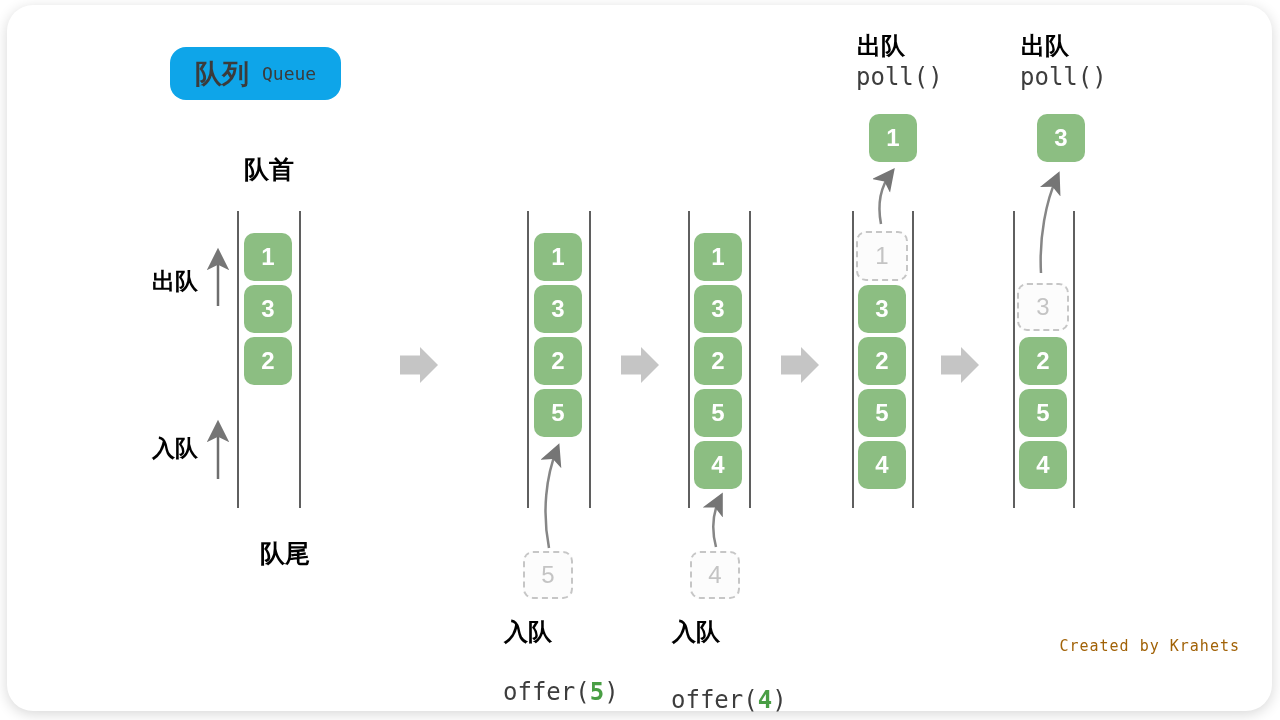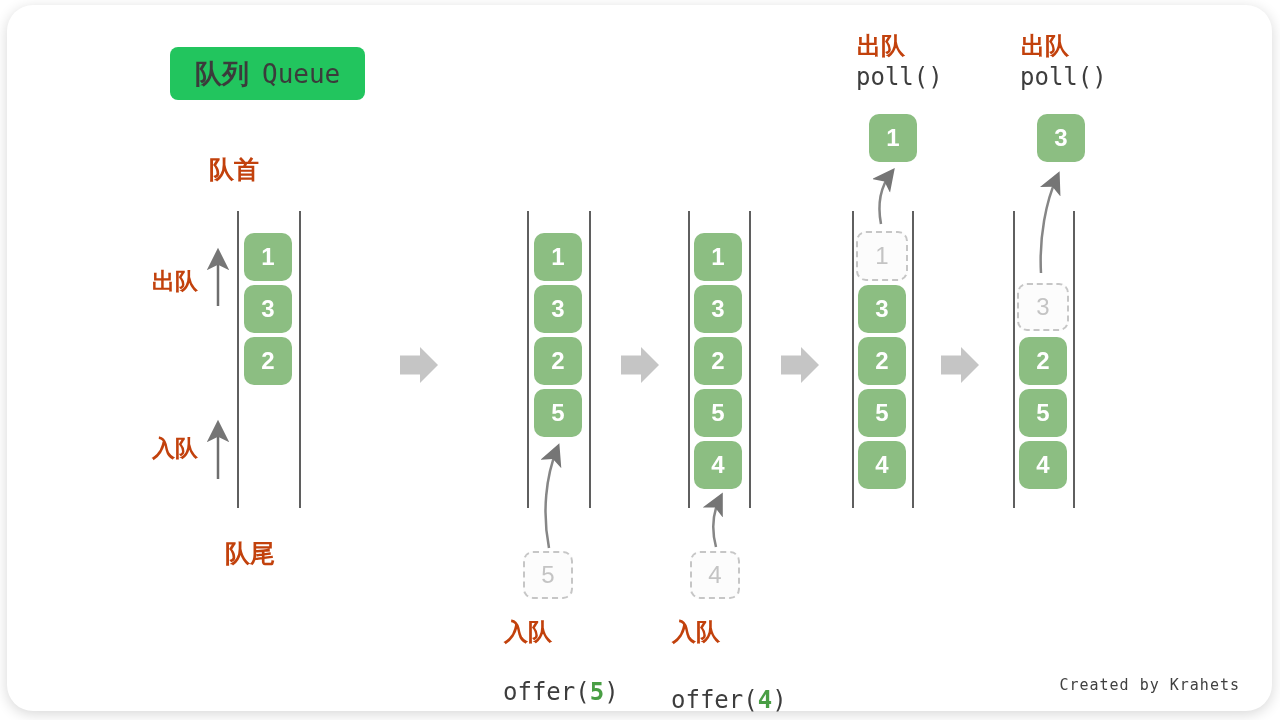--- a/index.html
+++ b/index.html
@@ -12,38 +12,38 @@
 
   .wall { position:absolute; width:1.6px; height:297px; top:211px;
           background:#5f5f5f; z-index:3; }
 
   .cell { position:absolute; width:48px; height:48px; border-radius:10px;
           background:#8CBE82; color:#fff; font-weight:bold; font-size:24px;
           display:flex; align-items:center; justify-content:center; z-index:4; }
   .cell.ghost { background:#fcfcfc; border:2px dashed #c6c6c6; color:#c4c4c4;
                 font-weight:400; }
 
-  .zh { position:absolute; color:#c2410c; font-weight:bold; font-size:24px;
+  .zh { position:absolute; color:#000000; font-weight:bold; font-size:24px;
         z-index:5; white-space:nowrap; }
   .mono { position:absolute; color:#3d3d3d; font-size:24px; z-index:5;
           font-family:"DejaVu Sans Mono","Liberation Mono",monospace;
           white-space:nowrap; }
   .mono b { color:#499E44; font-weight:bold; }
 
   .titlebox { position:absolute; left:170px; top:47px; height:53px;
-              background:#22c55e; border-radius:8px; display:flex;
+              background:#0ea5e9; border-radius:16px; display:flex;
               align-items:center; padding:0 25px; gap:13px; z-index:5; }
   .titlebox .t-zh { font-size:27px; font-weight:bold; color:#3b3b3b; }
-  .titlebox .t-en { font-size:26px; color:#3b3b3b;
+  .titlebox .t-en { font-size:18px; color:#3b3b3b;
                     font-family:"DejaVu Sans Mono","Liberation Mono",monospace; }
 
-  .center120 { width:120px; }
+  .center120 { width:120px; text-align:center; }
 
-  .watermark { position:absolute; right:40px; top:676px; font-size:15px;
-               letter-spacing:1px; color:#404040; z-index:5;
+  .watermark { position:absolute; right:40px; top:637px; font-size:15px;
+               letter-spacing:1px; color:#a16207; z-index:5;
                font-family:"DejaVu Sans Mono","Liberation Mono",monospace; }
 </style>
 </head>
 <body>
 
 <div class="card"></div>
 
 <svg class="underlay" width="1280" height="720" viewBox="0 0 1280 720">
   <defs>
     <marker id="ah" markerWidth="10" markerHeight="10" refX="6.5" refY="4.5" orient="auto">

